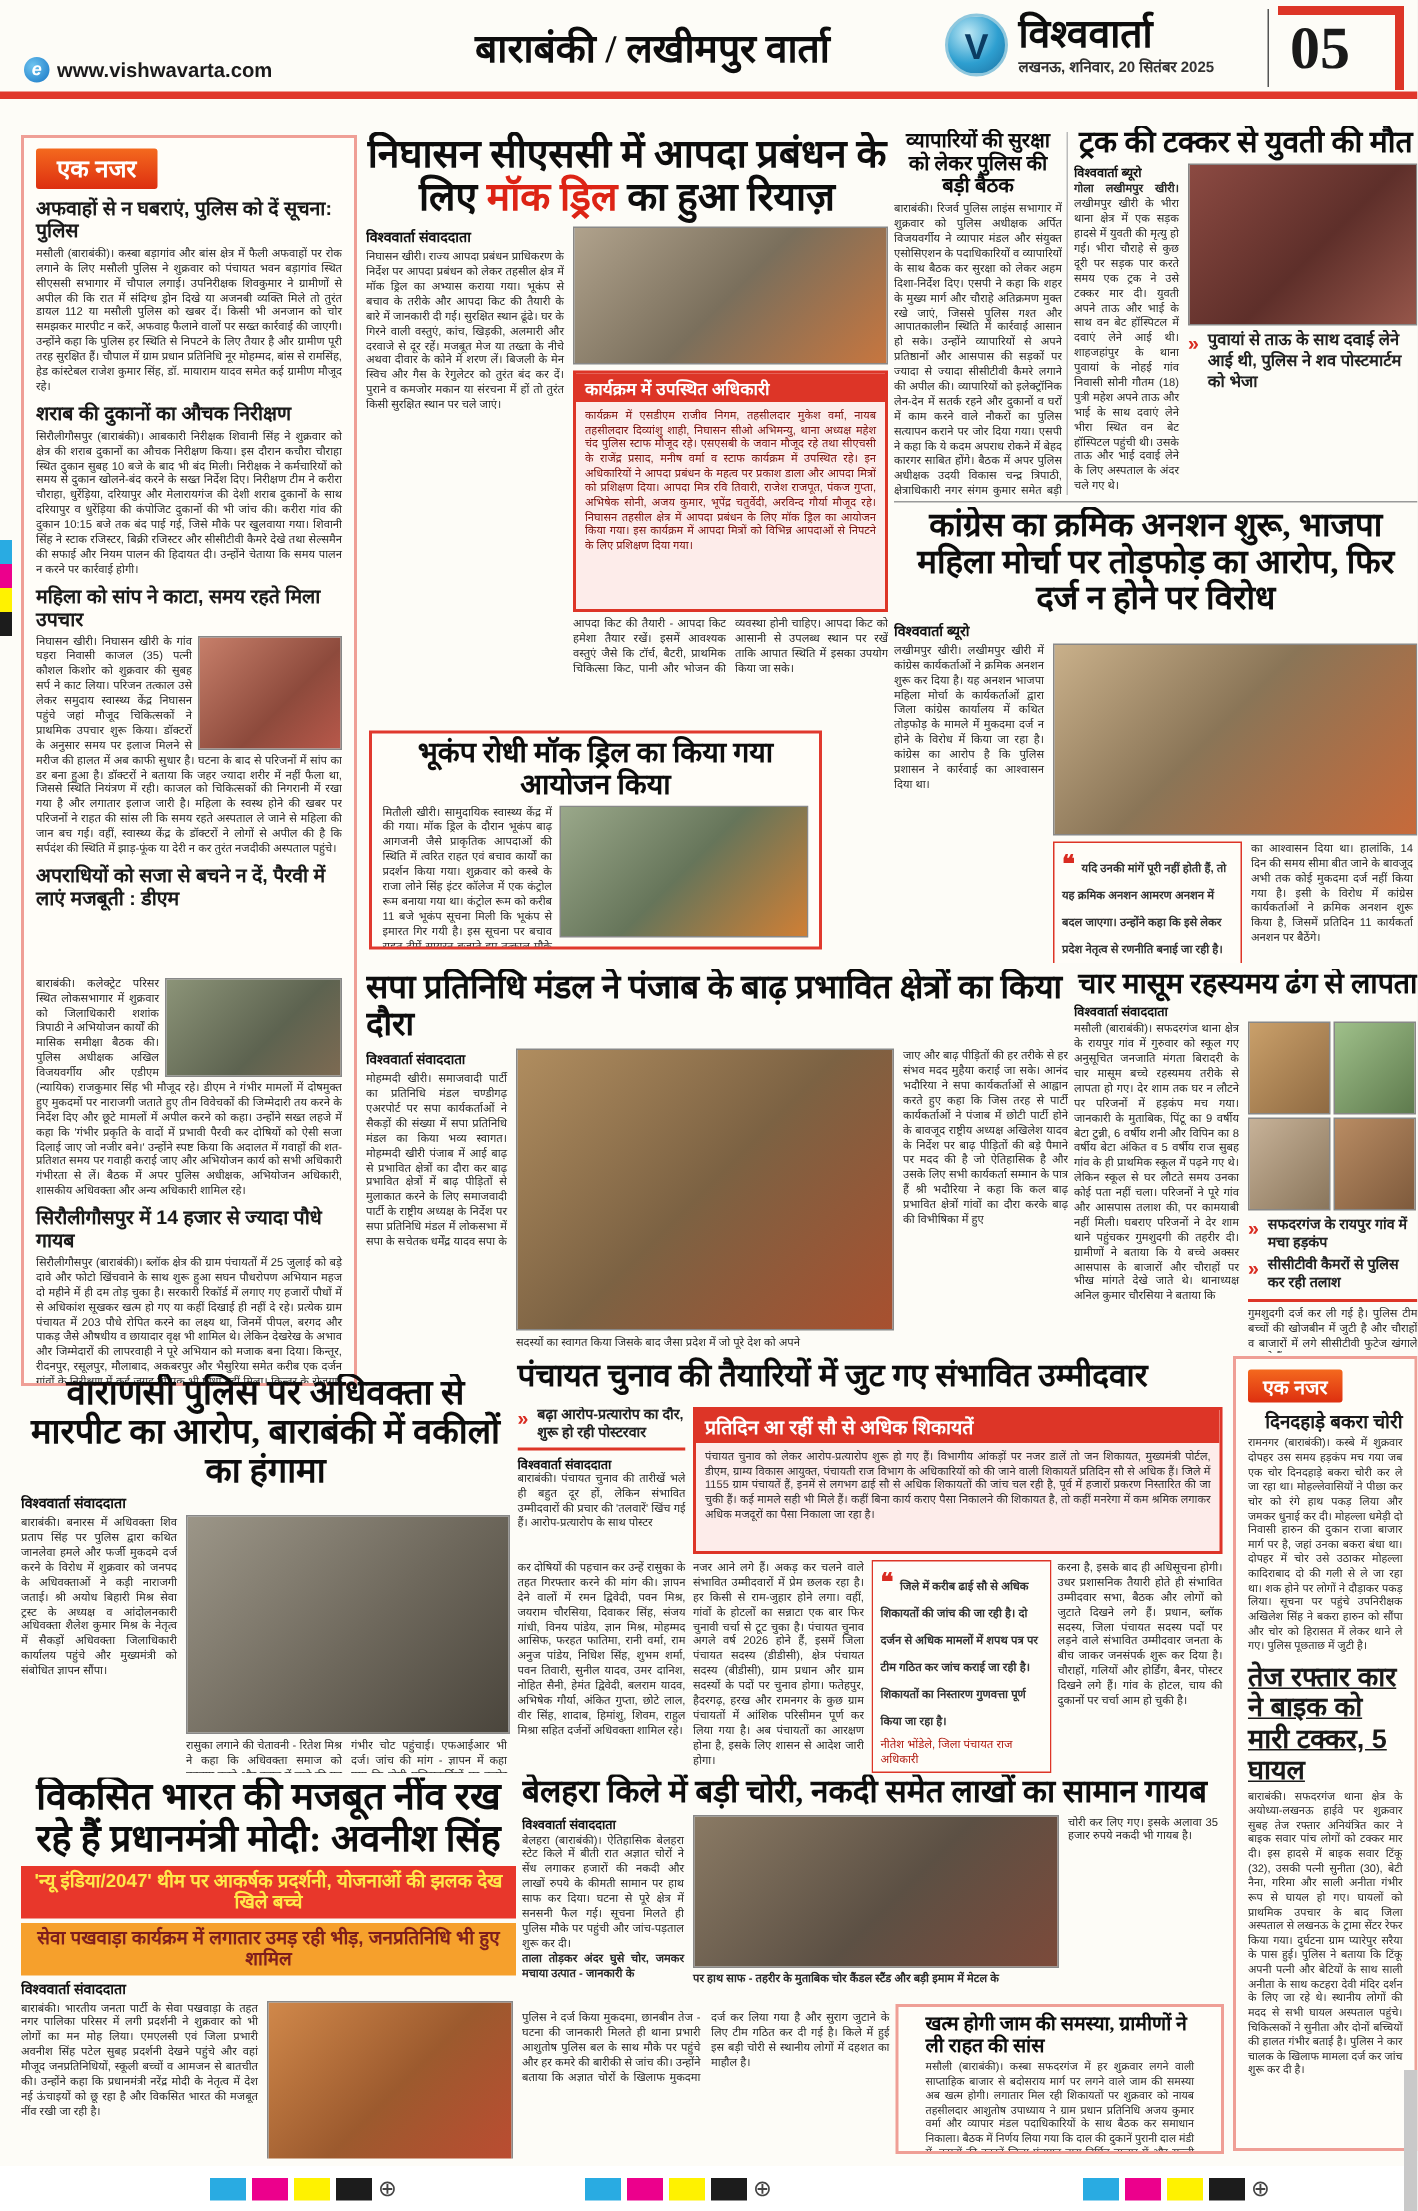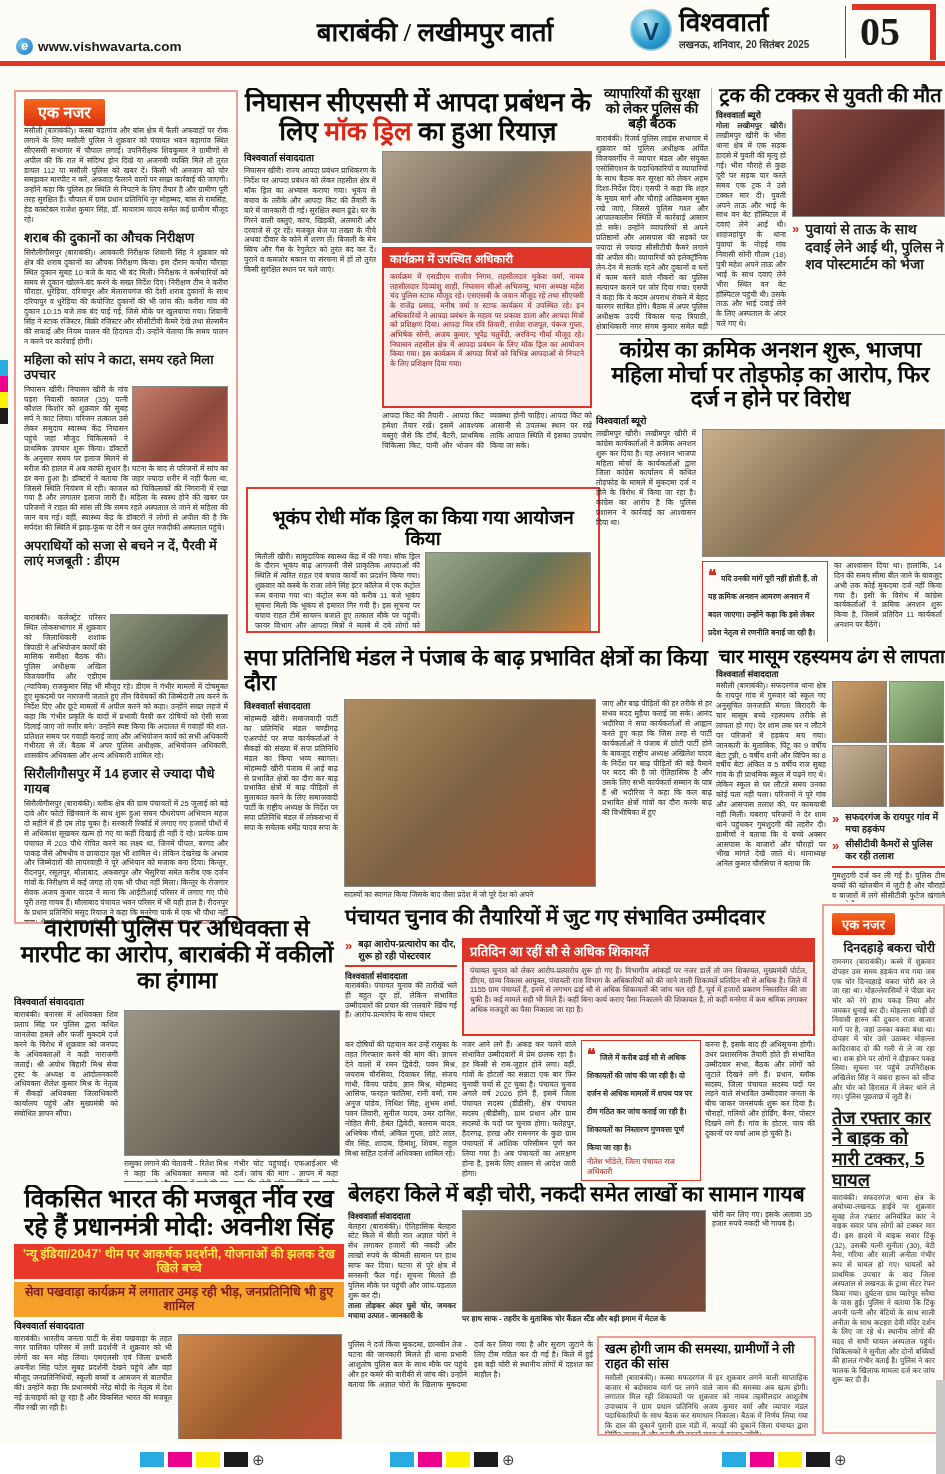--- a/index.html
+++ b/index.html
@@ -12,21 +12,21 @@
   .byline { font-weight:700; font-size:9.5px; color:#111; }
   .dateline { font-weight:700; }
   .photo { background:linear-gradient(135deg,#a29684 0%,#7d7568 45%,#5f594f 100%); border:1px solid #888; }
   .brief-box { border:2px solid #ef9f96; background:#fffdf8; padding:7px 8px; }
   .brief-head { display:inline-block; background:linear-gradient(180deg,#f4691e,#dd2f10); color:#fff; font-weight:700; font-size:16px; padding:2px 14px 3px; border-radius:2px; }
   .brief-item-h { font-size:13px; font-weight:700; line-height:1.15; margin:6px 0 2px; }
   .redbox { border:2px solid #dd3527; background:#fdecea; }
   .redbox-head { background:#dd3527; color:#fff; font-weight:700; font-size:11.5px; padding:2px 6px; }
   .redbox-body { font-size:7.4px; line-height:1.3; color:#7c1410; padding:4px 6px; text-align:justify; }
   .quote-mark { color:#d92b21; font-weight:700; }
-  .pullq { font-size:14px; font-weight:700; line-height:1.25; color:#222; }
+  .pullq { font-size:11px; font-weight:700; line-height:1.25; color:#222; }
   .chev { color:#d92b21; font-size:13px; font-weight:700; margin-right:3px; }
   .qbox { border:1.5px solid #dd3527; padding:4px 5px; background:#fffdf8; }
   .qbox .qtext { font-size:7.6px; font-weight:700; line-height:1.3; color:#333; text-align:justify; }
   .qbox .qattr { font-size:7.6px; font-weight:400; color:#b01b10; margin-top:2px; }
   .vrule { width:1px; background:#bbb; }
   .hrule { height:1px; background:#999; }
   .flexrow { display:flex; gap:6px; }
   .regsq { display:inline-block; width:24px; height:15px; margin-right:4px; vertical-align:middle; }
   .regmark { font-size:15px; color:#444; vertical-align:middle; }
   .band { font-weight:700; text-align:center; padding:3px 2px; font-size:12.5px; line-height:1.15; }
@@ -56,20 +56,21 @@
 
   <div class="abs" style="left:0;top:360px;width:8px;">
     <div style="width:8px;height:16px;background:#29abe2;"></div>
     <div style="width:8px;height:16px;background:#ec008c;"></div>
     <div style="width:8px;height:16px;background:#fff200;"></div>
     <div style="width:8px;height:16px;background:#1c1c1c;"></div>
   </div>
 
   <div class="abs brief-box" style="left:14px;top:90px;width:224px;height:834px;overflow:hidden;">
     <div class="brief-head">एक नजर</div>
+    <div class="brief-item-h">अफवाहों से न घबराएं, पुलिस को दें सूचना: पुलिस</div>
     <div class="body-txt">मसौली (बाराबंकी)। कस्बा बड़ागांव और बांस क्षेत्र में फैली अफवाहों पर रोक लगाने के लिए मसौली पुलिस ने शुक्रवार को पंचायत भवन बड़ागांव स्थित सीएससी सभागार में चौपाल लगाई। उपनिरीक्षक शिवकुमार ने ग्रामीणों से अपील की कि रात में संदिग्ध ड्रोन दिखे या अजनबी व्यक्ति मिले तो तुरंत डायल 112 या मसौली पुलिस को खबर दें। किसी भी अनजान को चोर समझकर मारपीट न करें, अफवाह फैलाने वालों पर सख्त कार्रवाई की जाएगी। उन्होंने कहा कि पुलिस हर स्थिति से निपटने के लिए तैयार है और ग्रामीण पूरी तरह सुरक्षित हैं। चौपाल में ग्राम प्रधान प्रतिनिधि नूर मोहम्मद, बांस से रामसिंह, हेड कांस्टेबल राजेश कुमार सिंह, डॉ. मायाराम यादव समेत कई ग्रामीण मौजूद रहे।</div>
     <div class="brief-item-h">शराब की दुकानों का औचक निरीक्षण</div>
     <div class="body-txt">सिरौलीगौसपुर (बाराबंकी)। आबकारी निरीक्षक शिवानी सिंह ने शुक्रवार को क्षेत्र की शराब दुकानों का औचक निरीक्षण किया। इस दौरान कचौरा चौराहा स्थित दुकान सुबह 10 बजे के बाद भी बंद मिली। निरीक्षक ने कर्मचारियों को समय से दुकान खोलने-बंद करने के सख्त निर्देश दिए। निरीक्षण टीम ने करीरा चौराहा, धुरेंड़िया, दरियापुर और मेलारायगंज की देशी शराब दुकानों के साथ दरियापुर व धुरेंड़िया की कंपोजिट दुकानों की भी जांच की। करीरा गांव की दुकान 10:15 बजे तक बंद पाई गई, जिसे मौके पर खुलवाया गया। शिवानी सिंह ने स्टाक रजिस्टर, बिक्री रजिस्टर और सीसीटीवी कैमरे देखे तथा सेल्समैन की सफाई और नियम पालन की हिदायत दी। उन्होंने चेताया कि समय पालन न करने पर कार्रवाई होगी।</div>
     <div class="brief-item-h">महिला को सांप ने काटा, समय रहते मिला उपचार</div>
     <div style="overflow:hidden;">
       <div class="photo" style="float:right;width:96px;height:76px;margin:1px 0 2px 4px;background:linear-gradient(135deg,#c77f6a,#8d4a3c 60%,#b8584a);"></div>
       <div class="body-txt">निघासन खीरी। निघासन खीरी के गांव घड़रा निवासी काजल (35) पत्नी कौशल किशोर को शुक्रवार की सुबह सर्प ने काट लिया। परिजन तत्काल उसे लेकर समुदाय स्वास्थ्य केंद्र निघासन पहुंचे जहां मौजूद चिकित्सकों ने प्राथमिक उपचार शुरू किया। डॉक्टरों के अनुसार समय पर इलाज मिलने से मरीज की हालत में अब काफी सुधार है। घटना के बाद से परिजनों में सांप का डर बना हुआ है। डॉक्टरों ने बताया कि जहर ज्यादा शरीर में नहीं फैला था, जिससे स्थिति नियंत्रण में रही। काजल को चिकित्सकों की निगरानी में रखा गया है और लगातार इलाज जारी है। महिला के स्वस्थ होने की खबर पर परिजनों ने राहत की सांस ली कि समय रहते अस्पताल ले जाने से महिला की जान बच गई। वहीं, स्वास्थ्य केंद्र के डॉक्टरों ने लोगों से अपील की है कि सर्पदंश की स्थिति में झाड़-फूंक या देरी न कर तुरंत नजदीकी अस्पताल पहुंचे।</div>
     </div>
     <div class="brief-item-h">अपराधियों को सजा से बचने न दें, पैरवी में लाएं मजबूती : डीएम</div>
     <div style="overflow:hidden;margin-top:44px;">
@@ -91,21 +92,21 @@
         <div class="photo" style="width:210px;height:92px;background:linear-gradient(135deg,#b0a28c,#7a6f5c 50%,#c7763f);"></div>
         <div class="redbox" style="margin-top:4px;">
           <div class="redbox-head">कार्यक्रम में उपस्थित अधिकारी</div>
           <div class="redbox-body" style="height:138px;overflow:hidden;">कार्यक्रम में एसडीएम राजीव निगम, तहसीलदार मुकेश वर्मा, नायब तहसीलदार दिव्यांशु शाही, निघासन सीओ अभिमन्यु, थाना अध्यक्ष महेश चंद पुलिस स्टाफ मौजूद रहे। एसएसबी के जवान मौजूद रहे तथा सीएचसी के राजेंद्र प्रसाद, मनीष वर्मा व स्टाफ कार्यक्रम में उपस्थित रहे। इन अधिकारियों ने आपदा प्रबंधन के महत्व पर प्रकाश डाला और आपदा मित्रों को प्रशिक्षण दिया। आपदा मित्र रवि तिवारी, राजेश राजपूत, पंकज गुप्ता, अभिषेक सोनी, अजय कुमार, भूपेंद्र चतुर्वेदी, अरविन्द गौर्या मौजूद रहे। निघासन तहसील क्षेत्र में आपदा प्रबंधन के लिए मॉक ड्रिल का आयोजन किया गया। इस कार्यक्रम में आपदा मित्रों को विभिन्न आपदाओं से निपटने के लिए प्रशिक्षण दिया गया।</div>
         </div>
         <div class="body-txt" style="margin-top:3px;column-count:2;column-gap:6px;height:56px;overflow:hidden;">आपदा किट की तैयारी - आपदा किट हमेशा तैयार रखें। इसमें आवश्यक वस्तुएं जैसे कि टॉर्च, बैटरी, प्राथमिक चिकित्सा किट, पानी और भोजन की व्यवस्था होनी चाहिए। आपदा किट को आसानी से उपलब्ध स्थान पर रखें ताकि आपात स्थिति में इसका उपयोग किया जा सके।</div>
       </div>
     </div>
   </div>
 
-  <div class="abs" style="left:246px;top:487px;width:354px;height:146px;border:2.5px solid #e0392e;background:#fffdf8;padding:18px 7px;overflow:hidden;">
+  <div class="abs" style="left:246px;top:487px;width:302px;height:146px;border:2.5px solid #e0392e;background:#fffdf8;padding:3px 7px;overflow:hidden;">
     <div class="serif hl" style="font-size:19px;text-align:center;">भूकंप रोधी मॉक ड्रिल का किया गया आयोजन किया</div>
     <div style="overflow:hidden;margin-top:2px;">
       <div class="photo" style="float:right;width:166px;height:88px;margin:0 0 2px 5px;background:linear-gradient(135deg,#9aa88a,#66755a 50%,#d07f35);"></div>
       <div class="body-txt">मितौली खीरी। सामुदायिक स्वास्थ्य केंद्र में की गया। मॉक ड्रिल के दौरान भूकंप बाढ़ आगजनी जैसे प्राकृतिक आपदाओं की स्थिति में त्वरित राहत एवं बचाव कार्यों का प्रदर्शन किया गया। शुक्रवार को कस्बे के राजा लोने सिंह इंटर कॉलेज में एक कंट्रोल रूम बनाया गया था। कंट्रोल रूम को करीब 11 बजे भूकंप सूचना मिली कि भूकंप से इमारत गिर गयी है। इस सूचना पर बचाव राहत टीमें सायरन बजाते हुए तत्काल मौके पर पहुंचीं। फायर विभाग और आपदा मित्रों ने मलबे में दबे लोगों को निकालने का कार्य किया। जेसीबी की मदद से इमारत का मलबा हटाया गया और घायलों को राहत शिविर में भर्ती कराया गया। सीओ जितेन्द्र सिंह परिहार, एसओ रविंद्र सोनकर ने पुलिस बल के साथ घटनास्थल को पीली टेप लगाकर सुरक्षित किया। भीड़ को हटाकर जनता को जागरूक करने का कार्य किया। सीएचसी अधीक्षक डॉ. देवेंद्र सिंह के नेतृत्व में स्वास्थ्य विभाग की टीम ने मरीजों का स्वास्थ्य परीक्षण किया। इस दौरान एसडीएम मधुसूदन गुप्ता प्रभारी तहसीलदार दिनेश सिंह भी सीएचसी पहुंचे। उन्होंने राहत शिविर में भर्ती मरीजों का हालचाल भी जाना।</div>
     </div>
   </div>
 
   <div class="abs" style="left:596px;top:86px;width:112px;height:246px;overflow:hidden;">
     <div class="serif hl" style="font-size:13.5px;text-align:center;">व्यापारियों की सुरक्षा को लेकर पुलिस की बड़ी बैठक</div>
     <div class="body-txt" style="margin-top:3px;">बाराबंकी। रिजर्व पुलिस लाइंस सभागार में शुक्रवार को पुलिस अधीक्षक अर्पित विजयवर्गीय ने व्यापार मंडल और संयुक्त एसोसिएशन के पदाधिकारियों व व्यापारियों के साथ बैठक कर सुरक्षा को लेकर अहम दिशा-निर्देश दिए। एसपी ने कहा कि शहर के मुख्य मार्ग और चौराहे अतिक्रमण मुक्त रखे जाएं, जिससे पुलिस गश्त और आपातकालीन स्थिति में कार्रवाई आसान हो सके। उन्होंने व्यापारियों से अपने प्रतिष्ठानों और आसपास की सड़कों पर ज्यादा से ज्यादा सीसीटीवी कैमरे लगाने की अपील की। व्यापारियों को इलेक्ट्रॉनिक लेन-देन में सतर्क रहने और दुकानों व घरों में काम करने वाले नौकरों का पुलिस सत्यापन कराने पर जोर दिया गया। एसपी ने कहा कि ये कदम अपराध रोकने में बेहद कारगर साबित होंगे। बैठक में अपर पुलिस अधीक्षक उदयी विकास चन्द्र त्रिपाठी, क्षेत्राधिकारी नगर संगम कुमार समेत बड़ी संख्या में व्यापारी और संगठन के पदाधिकारी मौजूद रहे।</div>
@@ -267,21 +268,21 @@
       </div>
       <div style="width:244px;">
         <div class="photo" style="width:244px;height:102px;background:linear-gradient(135deg,#8a7a64,#5c5044 55%,#7c4a3a);"></div>
         <div class="body-txt" style="margin-top:2px;font-weight:700;">पर हाथ साफ - तहरीर के मुताबिक चोर   कैंडल स्टैंड और बड़ी इमाम में मेटल के</div>
       </div>
       <div class="body-txt" style="width:100px;">चोरी कर लिए गए। इसके अलावा 35 हजार रुपये नकदी भी गायब है।</div>
     </div>
   </div>
   <div class="abs body-txt" style="left:348px;top:1340px;width:245px;height:96px;column-count:2;column-gap:7px;overflow:hidden;">पुलिस ने दर्ज किया मुकदमा, छानबीन तेज - घटना की जानकारी मिलते ही थाना प्रभारी आशुतोष पुलिस बल के साथ मौके पर पहुंचे और हर कमरे की बारीकी से जांच की। उन्होंने बताया कि अज्ञात चोरों के खिलाफ मुकदमा दर्ज कर लिया गया है और सुराग जुटाने के लिए टीम गठित कर दी गई है। किले में हुई इस बड़ी चोरी से स्थानीय लोगों में दहशत का माहौल है।</div>
 
-  <div class="abs brief-box" style="left:597px;top:1336px;width:219px;height:100px;padding:4px 6px;overflow:hidden;">
+  <div class="abs brief-box" style="left:597px;top:1336px;width:219px;height:100px;padding:4px 18px;overflow:hidden;">
     <div class="serif hl" style="font-size:13px;">खत्म होगी जाम की समस्या, ग्रामीणों ने ली राहत की सांस</div>
     <div class="body-txt" style="margin-top:2px;font-size:7.2px;">मसौली (बाराबंकी)। कस्बा सफदरगंज में हर शुक्रवार लगने वाली साप्ताहिक बाजार से बदोसराय मार्ग पर लगने वाले जाम की समस्या अब खत्म होगी। लगातार मिल रही शिकायतों पर शुक्रवार को नायब तहसीलदार आशुतोष उपाध्याय ने ग्राम प्रधान प्रतिनिधि अजय कुमार वर्मा और व्यापार मंडल पदाधिकारियों के साथ बैठक कर समाधान निकाला। बैठक में निर्णय लिया गया कि दाल की दुकानें पुरानी दाल मंडी में, कपड़ों की दुकानें जिला पंचायत द्वारा निर्मित बाजार में और सब्जी की दुकानें सड़क से हटकर लगेंगी।</div>
   </div>
 
   <div class="abs" style="left:0;top:1444px;width:945px;height:30px;background:#fff;">
     <div class="abs" style="left:140px;top:6px;">
       <span class="regsq" style="background:#29abe2;"></span><span class="regsq" style="background:#ec008c;"></span><span class="regsq" style="background:#fff200;"></span><span class="regsq" style="background:#1c1c1c;"></span><span class="regmark">⊕</span>
     </div>
     <div class="abs" style="left:390px;top:6px;">
       <span class="regsq" style="background:#29abe2;"></span><span class="regsq" style="background:#ec008c;"></span><span class="regsq" style="background:#fff200;"></span><span class="regsq" style="background:#1c1c1c;"></span><span class="regmark">⊕</span>

